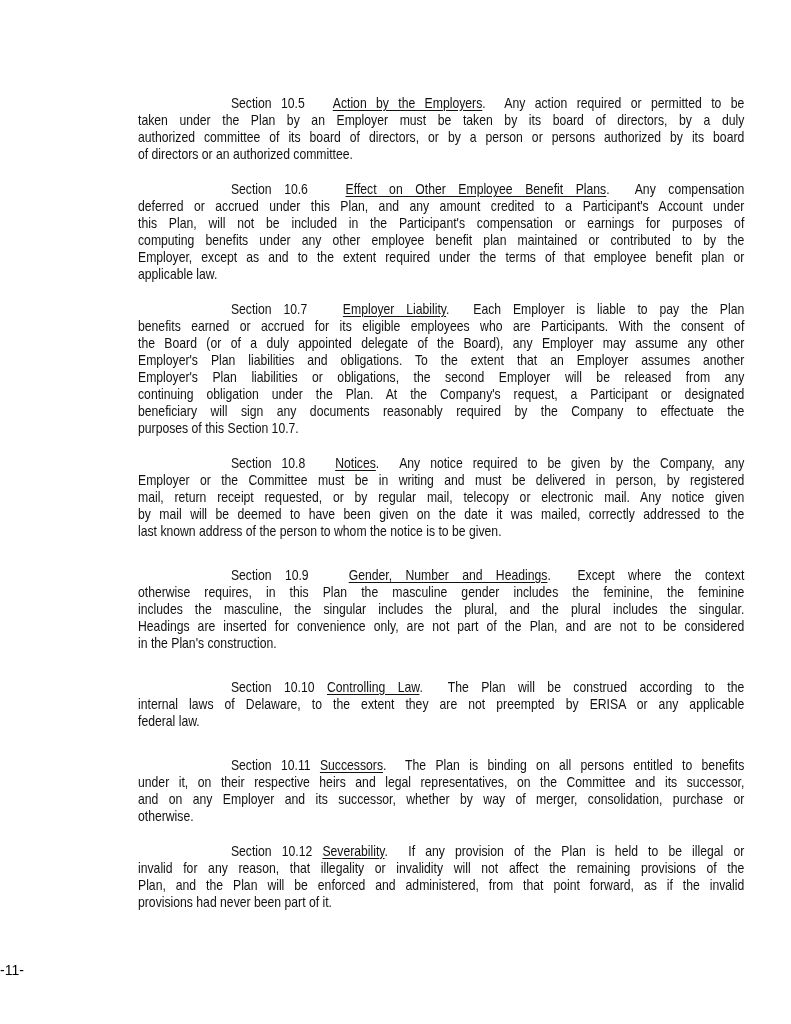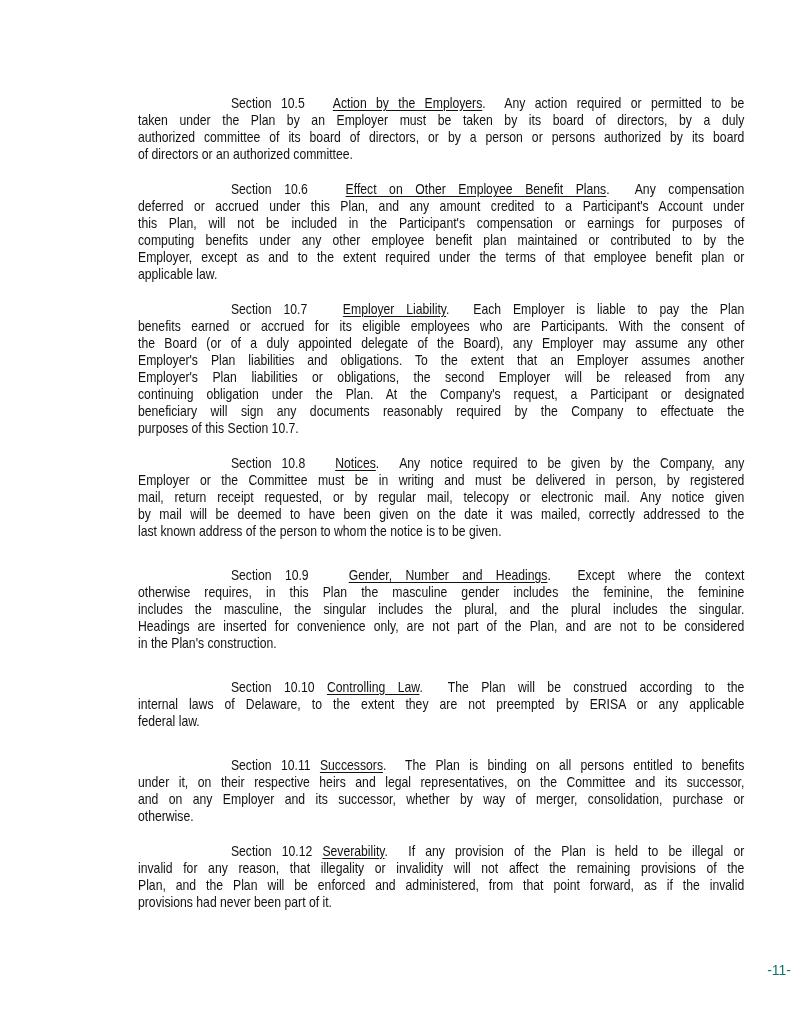--- a/index.html
+++ b/index.html
@@ -17,22 +17,22 @@
     color: #111;
     white-space: nowrap;
     transform-origin: 0 0;
     transform: scaleX(0.86);
     width: 705px;
   }
   .line.just { text-align: justify; text-align-last: justify; }
   .line.first { padding-left: 108px; width: 597px; }
   .u { text-decoration: underline; text-underline-offset: 2px; }
   .pagenum {
-    position: absolute; top: 962px; left: 0; width: 791px; text-align: right;
-    font-family: "Liberation Sans", sans-serif; font-size: 14px; color: #0f766e;
+    position: absolute; top: 962px; left: 0; width: 791px; text-align: left;
+    font-family: "Liberation Sans", sans-serif; font-size: 14px; color: #000000;
   }
 </style>
 </head>
 <body>
 
 <div class="page">
 
   <div class="para" style="top:95px">
     <span class="line first just"><span>Section 10.5</span>&nbsp;&nbsp;&nbsp;<span class="u">Action by the Employers</span>.&nbsp;&nbsp;<span>Any action required or permitted to be</span></span>
     <span class="line just">taken under the Plan by an Employer must be taken by its board of directors, by a duly</span>

